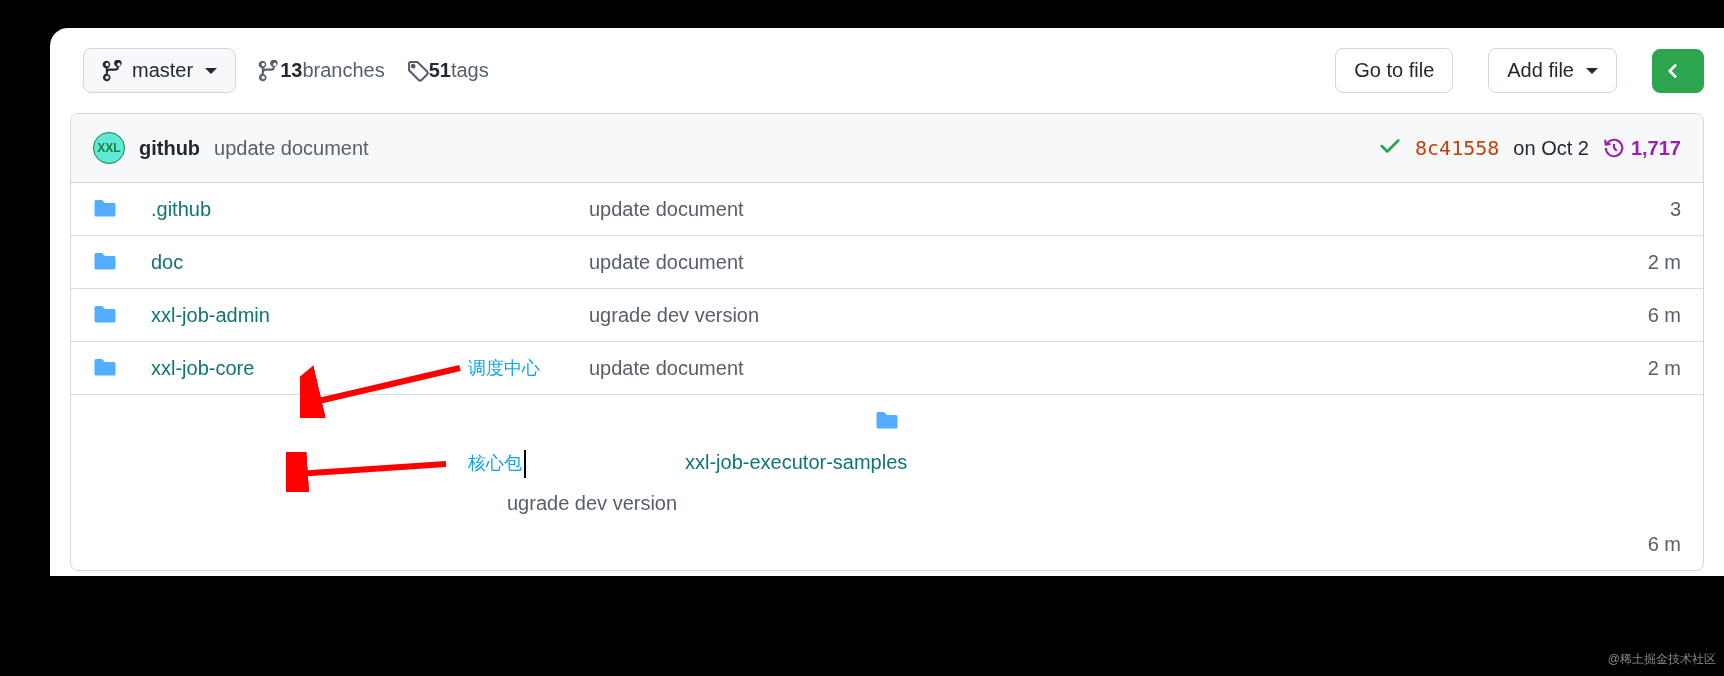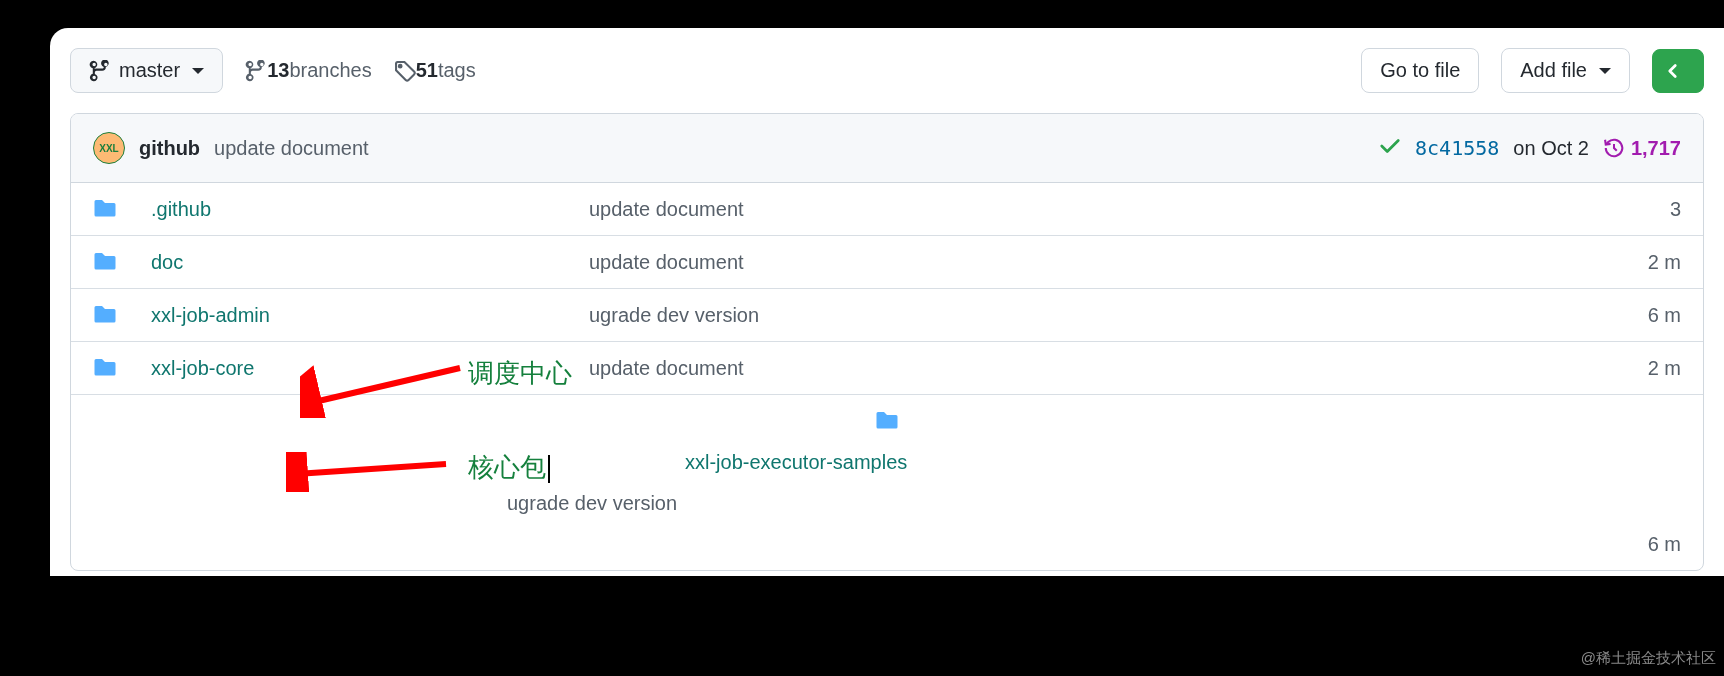--- a/index.html
+++ b/index.html
@@ -1,48 +1,48 @@
 <!DOCTYPE html>
 <html><head>
 <meta charset="utf-8">
 <style>
 * { margin: 0; padding: 0; box-sizing: border-box; }
 body { font-family: -apple-system, BlinkMacSystemFont, "Segoe UI", Helvetica, Arial, sans-serif; background: #000; width: 1724px; height: 676px; position: relative; }
 .container { position: absolute; left: 50px; top: 28px; width: 1674px; height: 548px; background: #fff; border-radius: 18px 0 0 0; overflow: hidden; }
 .toolbar { display: flex; align-items: center; padding: 20px 20px 20px 20px; gap: 22px; }
-.btn { display: inline-flex; align-items: center; gap: 8px; padding: 10px 18px; border: 1.5px solid #d0d7de; border-radius: 8px; background: #f6f8fa; font-size: 20px; font-weight: 500; color: #24292f; cursor: pointer; }
+.btn { display: inline-flex; align-items: center; gap: 8px; padding: 10px 18px; border: 1.5px solid #d0d7de; border-radius: 8px; background: #f6f8fa; font-size: 20px; font-weight: 500; color: #24292f; cursor: pointer; margin-left: 13px; }
 .btn svg { width: 22px; height: 22px; }
 .btn .caret { width: 0; height: 0; border-left: 6px solid transparent; border-right: 6px solid transparent; border-top: 6px solid #24292f; margin-left: 4px; }
 .btn-green { background: #2da44e; border-color: #2da44e; color: #fff; padding: 10px 14px; }
 .btn-green svg { stroke: #fff; }
 .link-item { display: inline-flex; align-items: center; font-size: 20px; color: #57606a; cursor: pointer; }
 .link-item strong { color: #24292f; font-weight: 600; }
 .link-item svg { width: 22px; height: 22px; }
 .spacer { flex: 1; }
 .file-box { margin: 0 20px; border: 1.5px solid #d0d7de; border-radius: 8px; overflow: hidden; }
 .summary { display: flex; align-items: center; padding: 18px 22px; background: #f6f8fa; border-bottom: 1.5px solid #d0d7de; gap: 14px; font-size: 20px; }
-.avatar { width: 32px; height: 32px; border-radius: 50%; border: 1.5px solid #1b7f3d; display: flex; align-items: center; justify-content: center; font-size: 10px; font-weight: 600; color: #1b7f3d; background: #fdba74; }
+.avatar { width: 32px; height: 32px; border-radius: 50%; border: 1.5px solid #1b7f3d; display: flex; align-items: center; justify-content: center; font-size: 12px; font-weight: 600; color: #1b7f3d; background: #5eead4; }
 .summary .author { font-weight: 600; color: #24292f; }
 .summary .msg { color: #57606a; }
 .check { color: #2da44e; }
-.sha { font-family: ui-monospace, SFMono-Regular, monospace; color: #0369a1; }
+.sha { font-family: ui-monospace, SFMono-Regular, monospace; color: #c2410c; }
 .date { color: #24292f; font-weight: 500; }
 .history-link { display: inline-flex; align-items: center; gap: 6px; font-weight: 600; color: #a21caf; }
 .history-link svg { width: 22px; height: 22px; }
 .row { display: flex; align-items: center; padding: 14px 22px; border-bottom: 1.5px solid #d8dee4; font-size: 20px; gap: 18px; }
 .row:last-child { border-bottom: none; flex-direction: column; }
 .folder-icon { width: 24px; height: 24px; color: #54aeff; flex-shrink: 0; }
 .row .name { width: 420px; color: #0f766e; cursor: pointer; margin-left: 16px; }
 .row .commit-msg { flex: 0 0 auto; width: 760px; color: #57606a; cursor: pointer; }
 .row .age { margin-left: auto; color: #57606a; text-align: right; white-space: nowrap; }
 .annotation { position: absolute; pointer-events: none; }
 .arrow-svg { position: absolute; }
-.anno-label { position: absolute; color: #15803d; font-size: 26px; font-weight: 500; }
+.anno-label { position: absolute; color: #0ea5e9; font-size: 18px; font-weight: 500; }
 .cursor-bar { display: inline-block; width: 1.5px; height: 28px; background: #000; vertical-align: middle; margin-left: 2px; }
-.watermark { position: absolute; right: 8px; bottom: 8px; color: #888; font-size: 15px; margin-top: 24px; }
+.watermark { position: absolute; right: 8px; bottom: 8px; color: #888; font-size: 12px; margin-top: 24px; }
 </style>
 </head>
 <body>
 
 <div class="container">
 
   <div class="toolbar">
     <button class="btn">
       <svg viewBox="0 0 16 16" fill="currentColor">
           <path d="M5 3.25a1.25 1.25 0 1 1-2.5 0 1.25 1.25 0 0 1 2.5 0Zm0 9.5a1.25 1.25 0 1 1-2.5 0 1.25 1.25 0 0 1 2.5 0ZM13.5 3.25a1.25 1.25 0 1 1-2.5 0 1.25 1.25 0 0 1 2.5 0ZM3.75 6a2.75 2.75 0 1 0-1 0v4.06a2.75 2.75 0 1 0 1.5.04V9c0-.69.56-1.25 1.25-1.25h4A2.75 2.75 0 0 0 12.25 5v.04a2.75 2.75 0 1 0-1.5-.04V5c0 .69-.56 1.25-1.25 1.25h-4c-.45 0-.87.11-1.25.3V6Z"></path>

